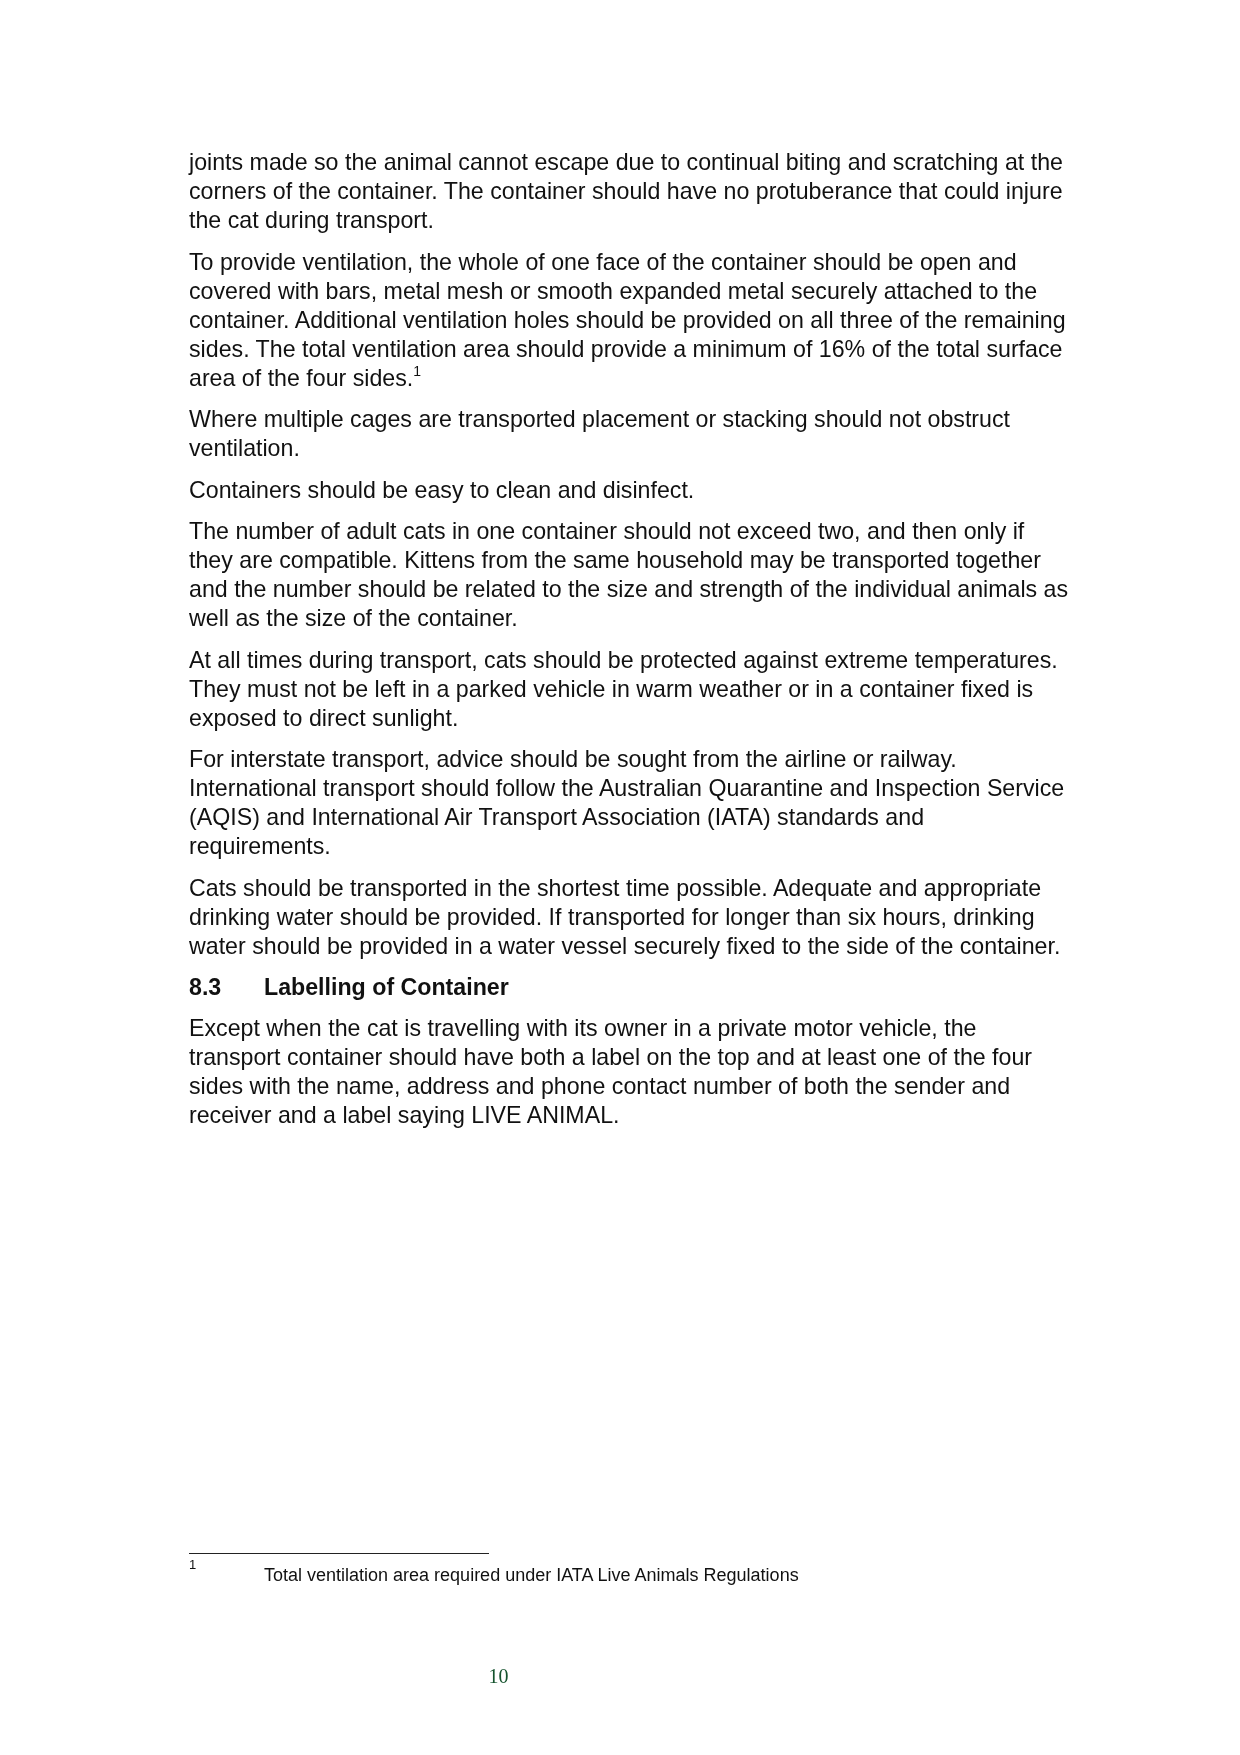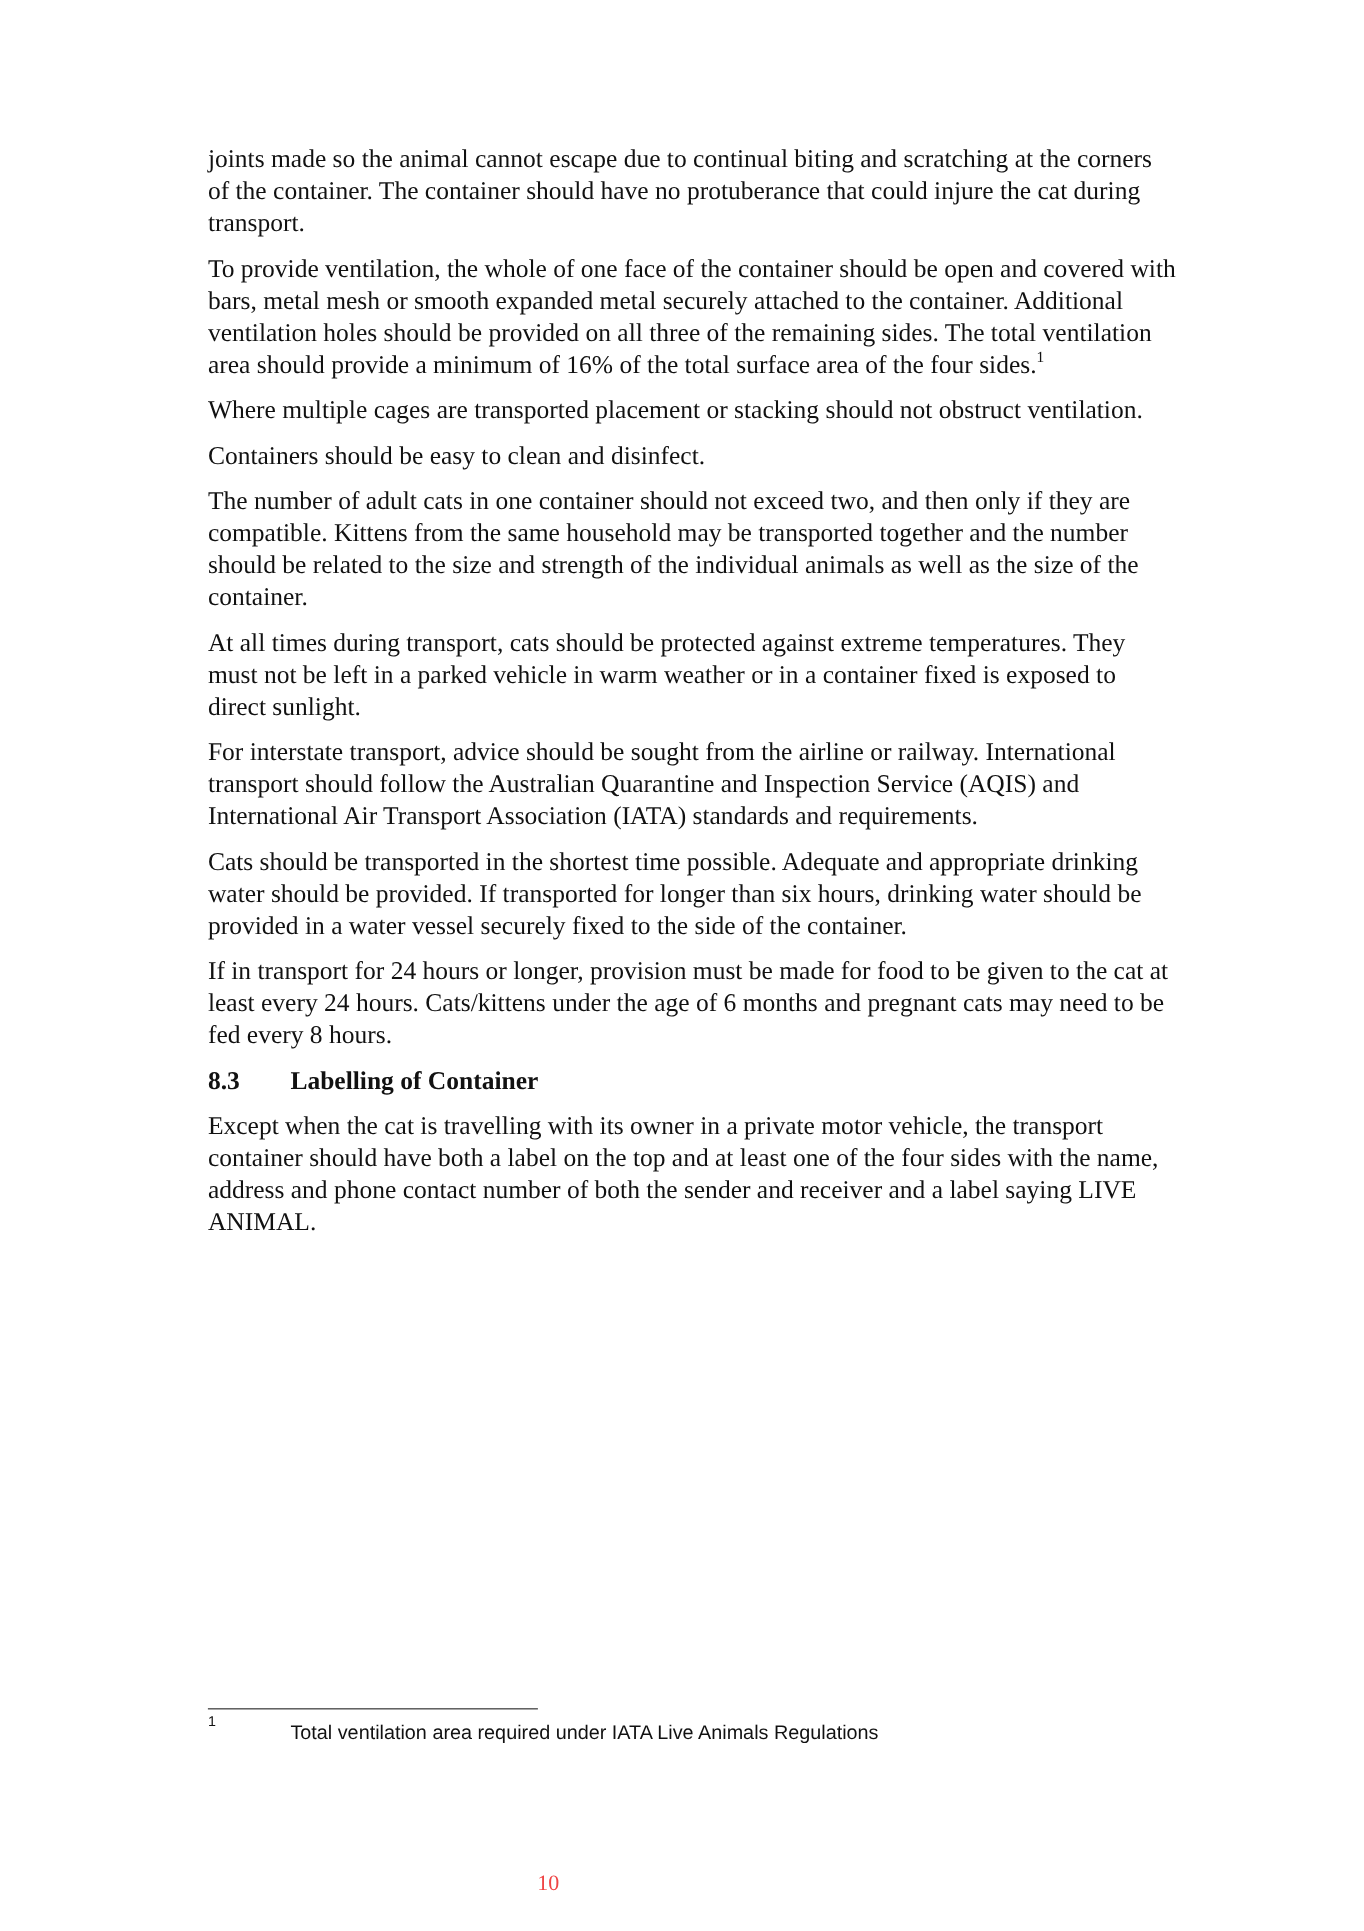--- a/index.html
+++ b/index.html
@@ -1,47 +1,46 @@
 <!DOCTYPE html>
 <html><head>
   <meta charset="utf-8">
   <style>
     html, body { margin: 0; padding: 0; background: #ffffff; }
     body { width: 1240px; height: 1755px; position: relative; overflow: hidden; }
     .page { position: absolute; left: 0; top: 0; width: 1240px; height: 1755px; background: #fff; }
     .content {
-      position: absolute; left: 189px; top: 131px; width: 880px;
-      font-family: Liberation Serif, serif; font-size: 23.2px; line-height: 29px; color: #111;
+      position: absolute; left: 189px; top: 148px; width: 880px;
+      font-family: Liberation Sans, sans-serif; font-size: 23.2px; line-height: 29px; color: #111;
     }
     .para { margin: 0 0 12.5px 0; }
     .para sup { font-size: 14px; line-height: 0; vertical-align: 10px; }
     .heading { font-weight: bold; margin: 0 0 12px 0; }
     .heading .num { display: inline-block; width: 75px; }
     .fn-rule { position: absolute; left: 189px; top: 1553px; width: 300px; height: 0; border-top: 1.3px solid #222; }
     .footnote { position: absolute; left: 189px; top: 1561px; font-family: "Liberation Sans", sans-serif; font-size: 18px; color: #111; }
     .footnote .mark { position: absolute; left: 0; top: -4px; font-size: 13px; }
     .footnote .text { position: absolute; left: 75px; top: 4px; white-space: nowrap; }
-    .page-number { position: absolute; left: 0; width: 997px; top: 1701px; text-align: center;
-      font-family: "Liberation Serif", serif; font-size: 20px; color: #ef4444; }
+    .page-number { position: absolute; left: 0; width: 997px; top: 1665px; text-align: center;
+      font-family: "Liberation Serif", serif; font-size: 20px; color: #14532d; }
   </style>
 </head>
 <body>
 
 <div class="page">
   <div class="content">
     <p class="para">joints made so the animal cannot escape due to continual biting and scratching at the corners of the container.  The container should have no protuberance that could injure the cat during transport.</p>
     <p class="para"><span>To provide ventilation, the whole of one face of the container should be open and covered with bars, metal mesh or smooth expanded metal securely attached to the container.  Additional ventilation holes should be provided on all three of the remaining sides.  The total ventilation area should provide a minimum of 16% of the total surface area of the four sides.</span><sup>1</sup></p>
     <p class="para">Where multiple cages are transported placement or stacking should not obstruct ventilation.</p>
     <p class="para">Containers should be easy to clean and disinfect.</p>
     <p class="para">The number of adult cats in one container should not exceed two, and then only if they are compatible.  Kittens from the same household may be transported together and the number should be related to the size and strength of the individual animals as well as the size of the container.</p>
     <p class="para">At all times during transport, cats should be protected against extreme temperatures.  They must not be left in a parked vehicle in warm weather or in a container fixed is exposed to direct sunlight.</p>
     <p class="para">For interstate transport, advice should be sought from the airline or railway. International transport should follow the Australian Quarantine and Inspection Service (AQIS) and International Air Transport Association (IATA) standards and requirements.</p>
 
     <p class="para">Cats should be transported in the shortest time possible.   Adequate and appropriate drinking water should be provided. If transported for longer than six hours, drinking water should be provided in a water vessel securely fixed to the side of the container.</p>
-    <p class="para">If in transport for 24 hours or longer, provision must be made for food to be given to the cat at least every 24 hours.  Cats/kittens under the age of 6 months and pregnant cats may need to be fed every 8 hours.</p>
 
     <div class="heading">
       <span class="num">8.3</span><span>Labelling of Container</span>
     </div>
     <p class="para">Except when the cat is travelling with its owner in a private motor vehicle, the transport container should have both a label on the top and at least one of the four sides with the name, address and phone contact number of both the sender and receiver and a label saying LIVE ANIMAL.</p>
   </div>
 
   <div class="fn-rule"></div>
   <div class="footnote">
     <span class="mark">1</span>

